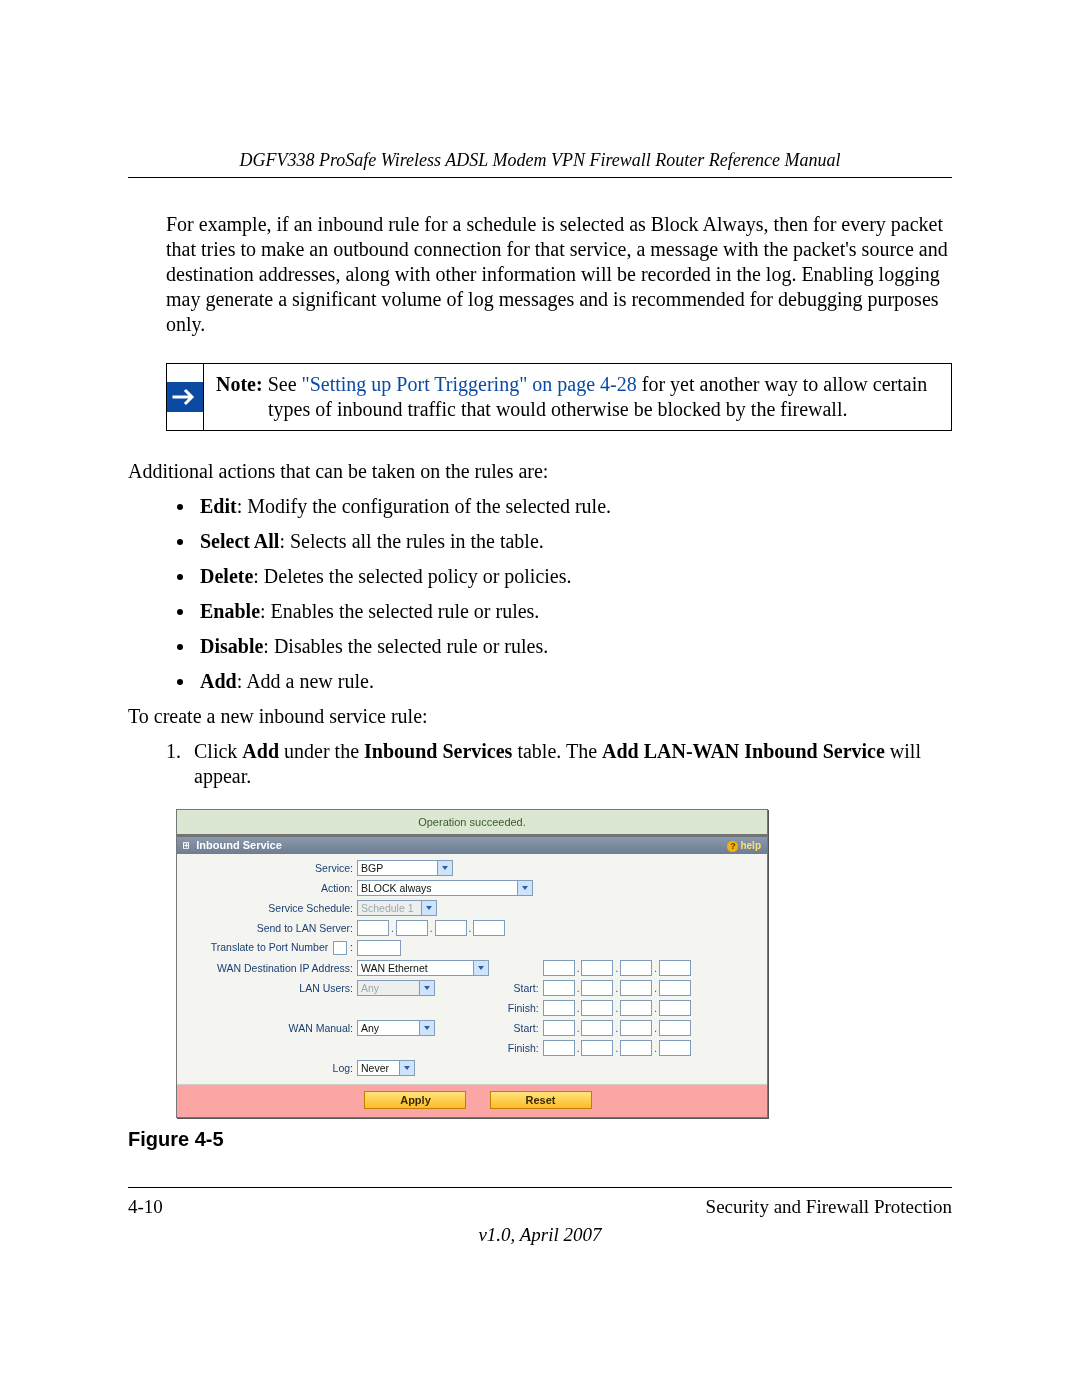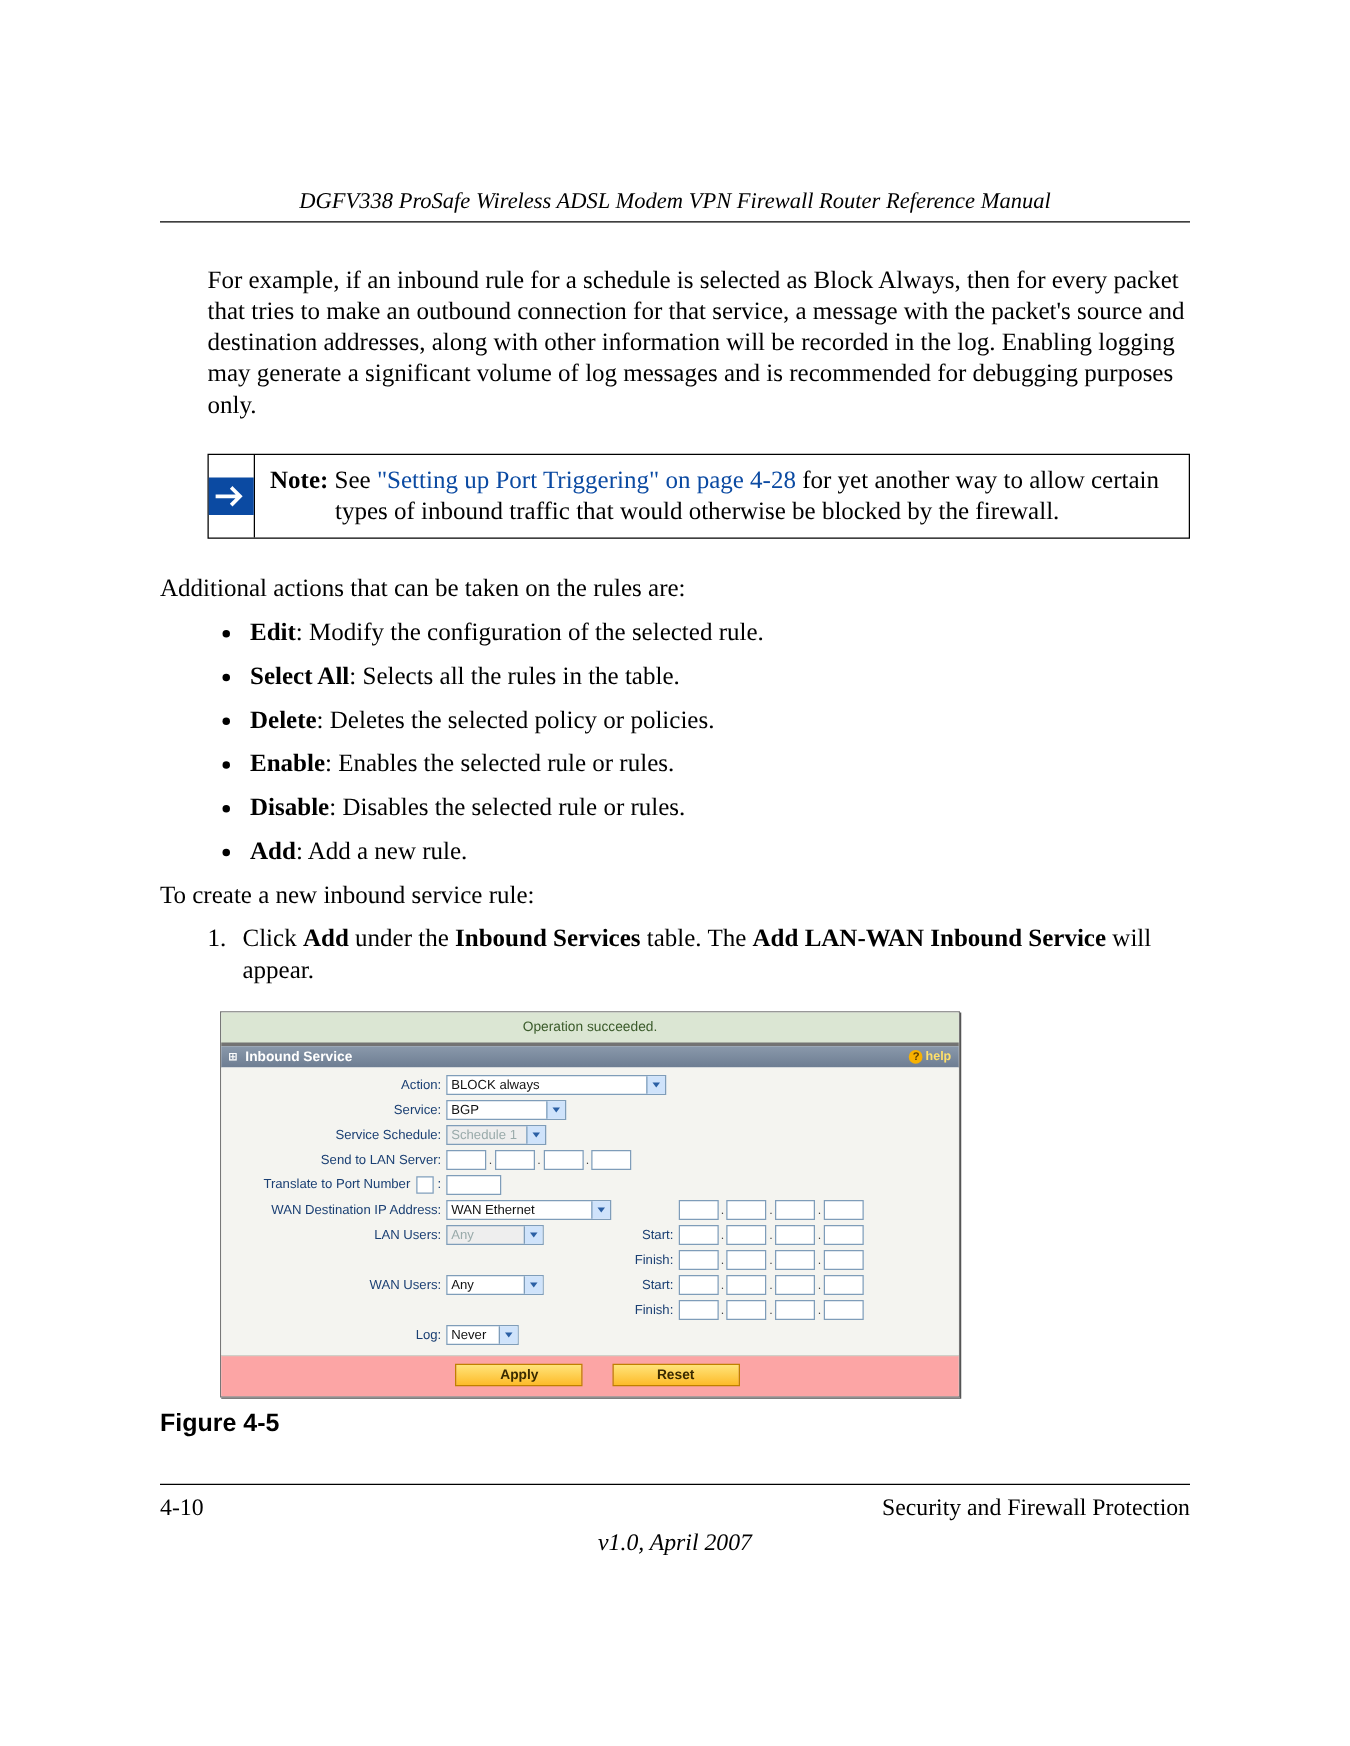--- a/index.html
+++ b/index.html
@@ -266,31 +266,31 @@
 
   <div class="ui-frame">
     <div class="ui-status">Operation succeeded.</div>
     <div class="ui-title">
       <span><span style="font-family:monospace">⊞ </span><span>Inbound Service</span></span>
       <span class="help"><span class="q">?</span><span>help</span></span>
     </div>
     <div class="ui-form">
 
       <div class="fr">
+        <div class="lbl">Service:</div>
+        <div class="sel" style="width:96px">
+            <span>BGP</span>
+            <span class="arrw"></span>
+          </div>
+      </div>
+
+      <div class="fr">
         <div class="lbl">Action:</div>
         <div class="sel" style="width:176px">
             <span>BLOCK always</span>
-            <span class="arrw"></span>
-          </div>
-      </div>
-
-      <div class="fr">
-        <div class="lbl">Service:</div>
-        <div class="sel" style="width:96px">
-            <span>BGP</span>
             <span class="arrw"></span>
           </div>
       </div>
 
       <div class="fr">
         <div class="lbl">Service Schedule:</div>
         <div class="sel disabled" style="width:80px">
             <span>Schedule 1</span>
             <span class="arrw"></span>
           </div>
@@ -365,21 +365,21 @@
               <span class="ip-box"></span>
               <span class="ip-dot">.</span>
               <span class="ip-box"></span>
               <span class="ip-dot">.</span>
               <span class="ip-box"></span>
             </div>
         </div>
       </div>
 
       <div class="fr">
-        <div class="lbl">WAN Users:</div>
+        <div class="lbl">WAN Manual:</div>
         <div class="sel" style="width:78px">
             <span>Any</span>
             <span class="arrw"></span>
           </div>
         <div class="right-col">
           <span class="rlbl">Start:</span>
           <div class="ip-group">
               <span class="ip-box"></span>
               <span class="ip-dot">.</span>
               <span class="ip-box"></span>

